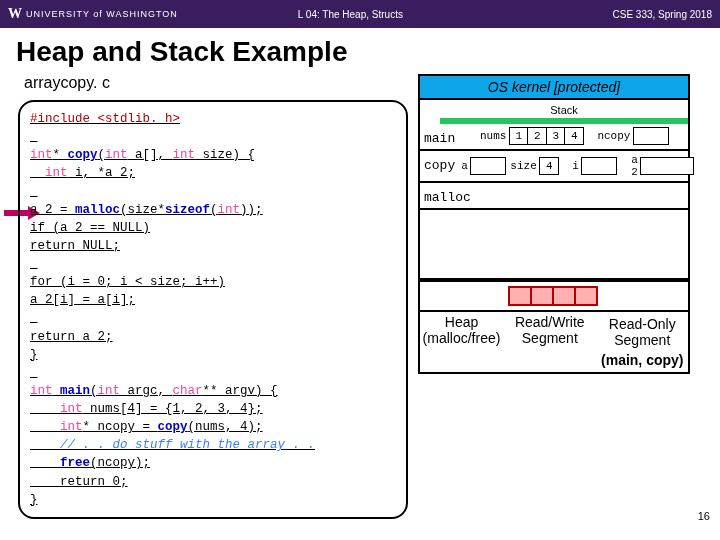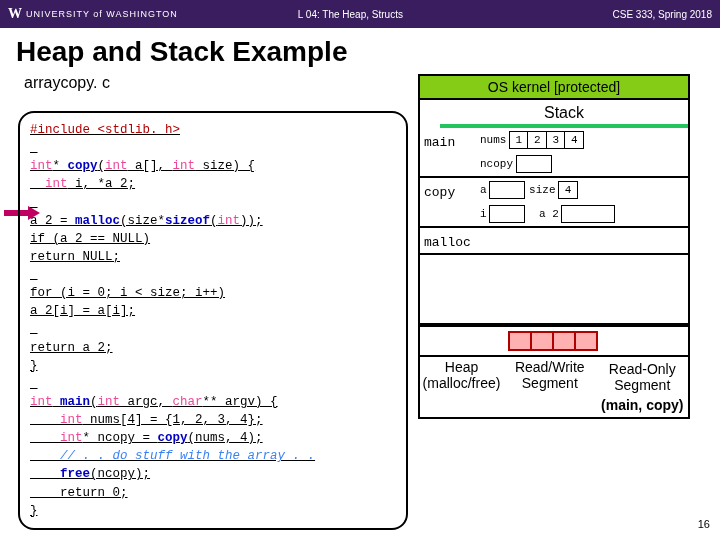--- a/index.html
+++ b/index.html
@@ -36,21 +36,21 @@
     margin: 8px 0 6px 16px;
   }
   .content {
     display: flex;
     padding: 0 18px;
     gap: 10px;
   }
   .leftcol { width: 390px; }
   .filename {
     font-size: 16px;
-    margin-bottom: 19px;
+    margin-bottom: 8px;
     margin-left: 6px;
   }
   .codebox {
     border: 2px solid #000;
     border-radius: 16px;
     padding: 8px 10px;
     font-family: "Courier New", monospace;
     font-size: 12.5px;
     line-height: 1.45;
     position: relative;
@@ -66,45 +66,45 @@
     border-left: 2px solid #000;
     border-right: 2px solid #000;
     text-align: center;
   }
   .seg {
     border-top: 2px solid #000;
     border-bottom: 2px solid #000;
     padding: 3px 0;
     font-size: 14px;
   }
-  .osk { background: #84cc16; }
+  .osk { background: #0ea5e9; font-style: italic; }
   .stackhdr {
-    border-bottom: 4px solid #22c55e;
-    font-size: 16px;
+    border-bottom: 6px solid #22c55e;
+    font-size: 11px;
     padding-top: 4px;
     padding-bottom: 2px;
     margin-left: 20px;
   }
   .heaphdr { font-size: 14px; padding: 2px 0; }
   .frame {
     display: flex;
     align-items: flex-start;
     border-bottom: 2px solid #000;
     padding: 3px 4px;
     font-size: 11px;
     gap: 6px;
   }
   .frame .flabel {
     width: 50px;
     font-family: "Courier New", monospace;
     font-size: 13px;
     text-align: left;
     padding-top: 4px;
   }
-  .vars { display: flex; flex-direction: column; gap: 6px; justify-content: flex-end; }
+  .vars { display: flex; flex-direction: row; gap: 13px; justify-content: flex-end; }
   .varrow { display: flex; align-items: center; gap: 4px; }
   .varname {
     font-family: "Courier New", monospace;
     font-size: 11px;
   }
   .cellrow { display: flex; }
   .cell {
     border: 1.5px solid #000;
     width: 20px; height: 18px;
     display: flex; align-items: center; justify-content: center;
@@ -145,21 +145,21 @@
     width: 24px; height: 6px; background: #c00060;
   }
   .arrow .tri {
     width: 0; height: 0;
     border-left: 12px solid #c00060;
     border-top: 7px solid transparent;
     border-bottom: 7px solid transparent;
   }
   .pagenum {
     position: absolute;
-    bottom: 10px; right: 10px;
+    bottom: 18px; right: 10px;
     font-size: 11px;
   }
 </style>
 </head>
 <body>
 
 <div class="topbar">
   <div class="logo">
     <span class="wlogo">W</span>
     <span class="uni">UNIVERSITY of WASHINGTON</span>

